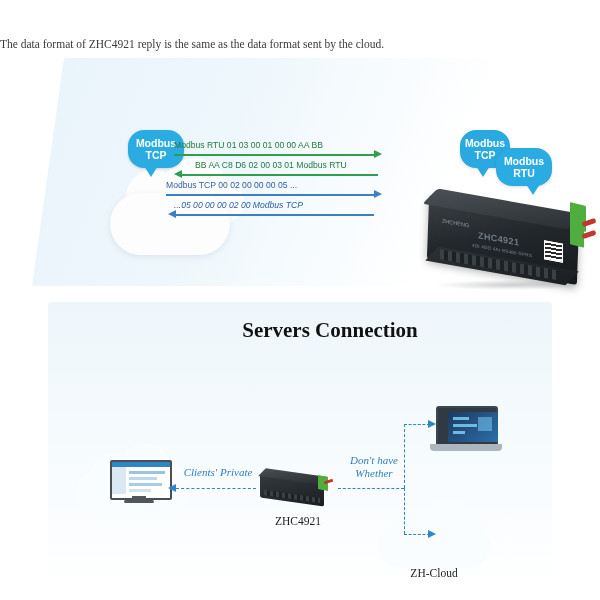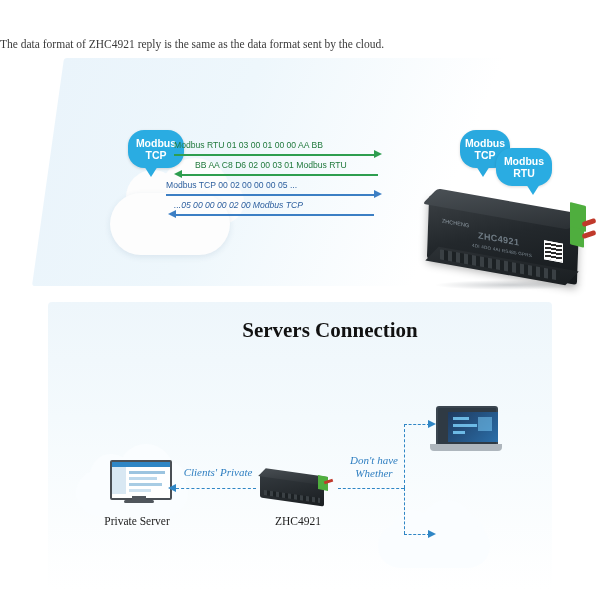--- a/index.html
+++ b/index.html
@@ -451,21 +451,20 @@
       <div class="mon-side"></div>
       <div class="mon-c1"></div>
       <div class="mon-c2"></div>
       <div class="mon-c3"></div>
       <div class="mon-c4"></div>
     </div>
     <div class="mon-stand"></div>
     <div class="mon-base"></div>
   </div>
 
-  <div class="caption" style="left:22px; top:212px; width:134px;">Private Server</div>
 
   <div class="dev2">
     <div class="dev2-body"></div>
     <div class="dev2-top"></div>
     <div class="dev2-pins"></div>
     <div class="dev2-green"></div>
     <div class="dev2-ant"></div>
   </div>
   <div class="caption" style="left:200px; top:212px; width:100px;">ZHC4921</div>
 
@@ -478,20 +477,21 @@
         <div class="lap-el" style="left:30px; top:5px; width:14px; height:14px; opacity:.5;"></div>
       </div>
     </div>
     <div class="lap-base"></div>
   </div>
 
   <div class="cloud2 c3-b1"></div>
   <div class="cloud2 c3-b2"></div>
   <div class="cloud2 c3-b3"></div>
   <div class="cloud2 c3-main"></div>
+  <div class="caption" style="left:330px; top:264px; width:112px;">ZH-Cloud</div>
 
   <div class="dash-h" style="left:128px; top:186px; width:80px;"></div>
   <div class="dash-arrow da-left" style="left:120px; top:182px;"></div>
   <div class="blue-label" style="left:124px; top:164px; width:92px;">Clients' Private</div>
 
   <div class="dash-h" style="left:290px; top:186px; width:66px;"></div>
   <div class="dash-v" style="left:356px; top:122px; height:64px;"></div>
   <div class="dash-h" style="left:356px; top:122px; width:26px;"></div>
   <div class="dash-arrow da-right" style="left:380px; top:118px;"></div>
   <div class="dash-v" style="left:356px; top:186px; height:46px;"></div>

